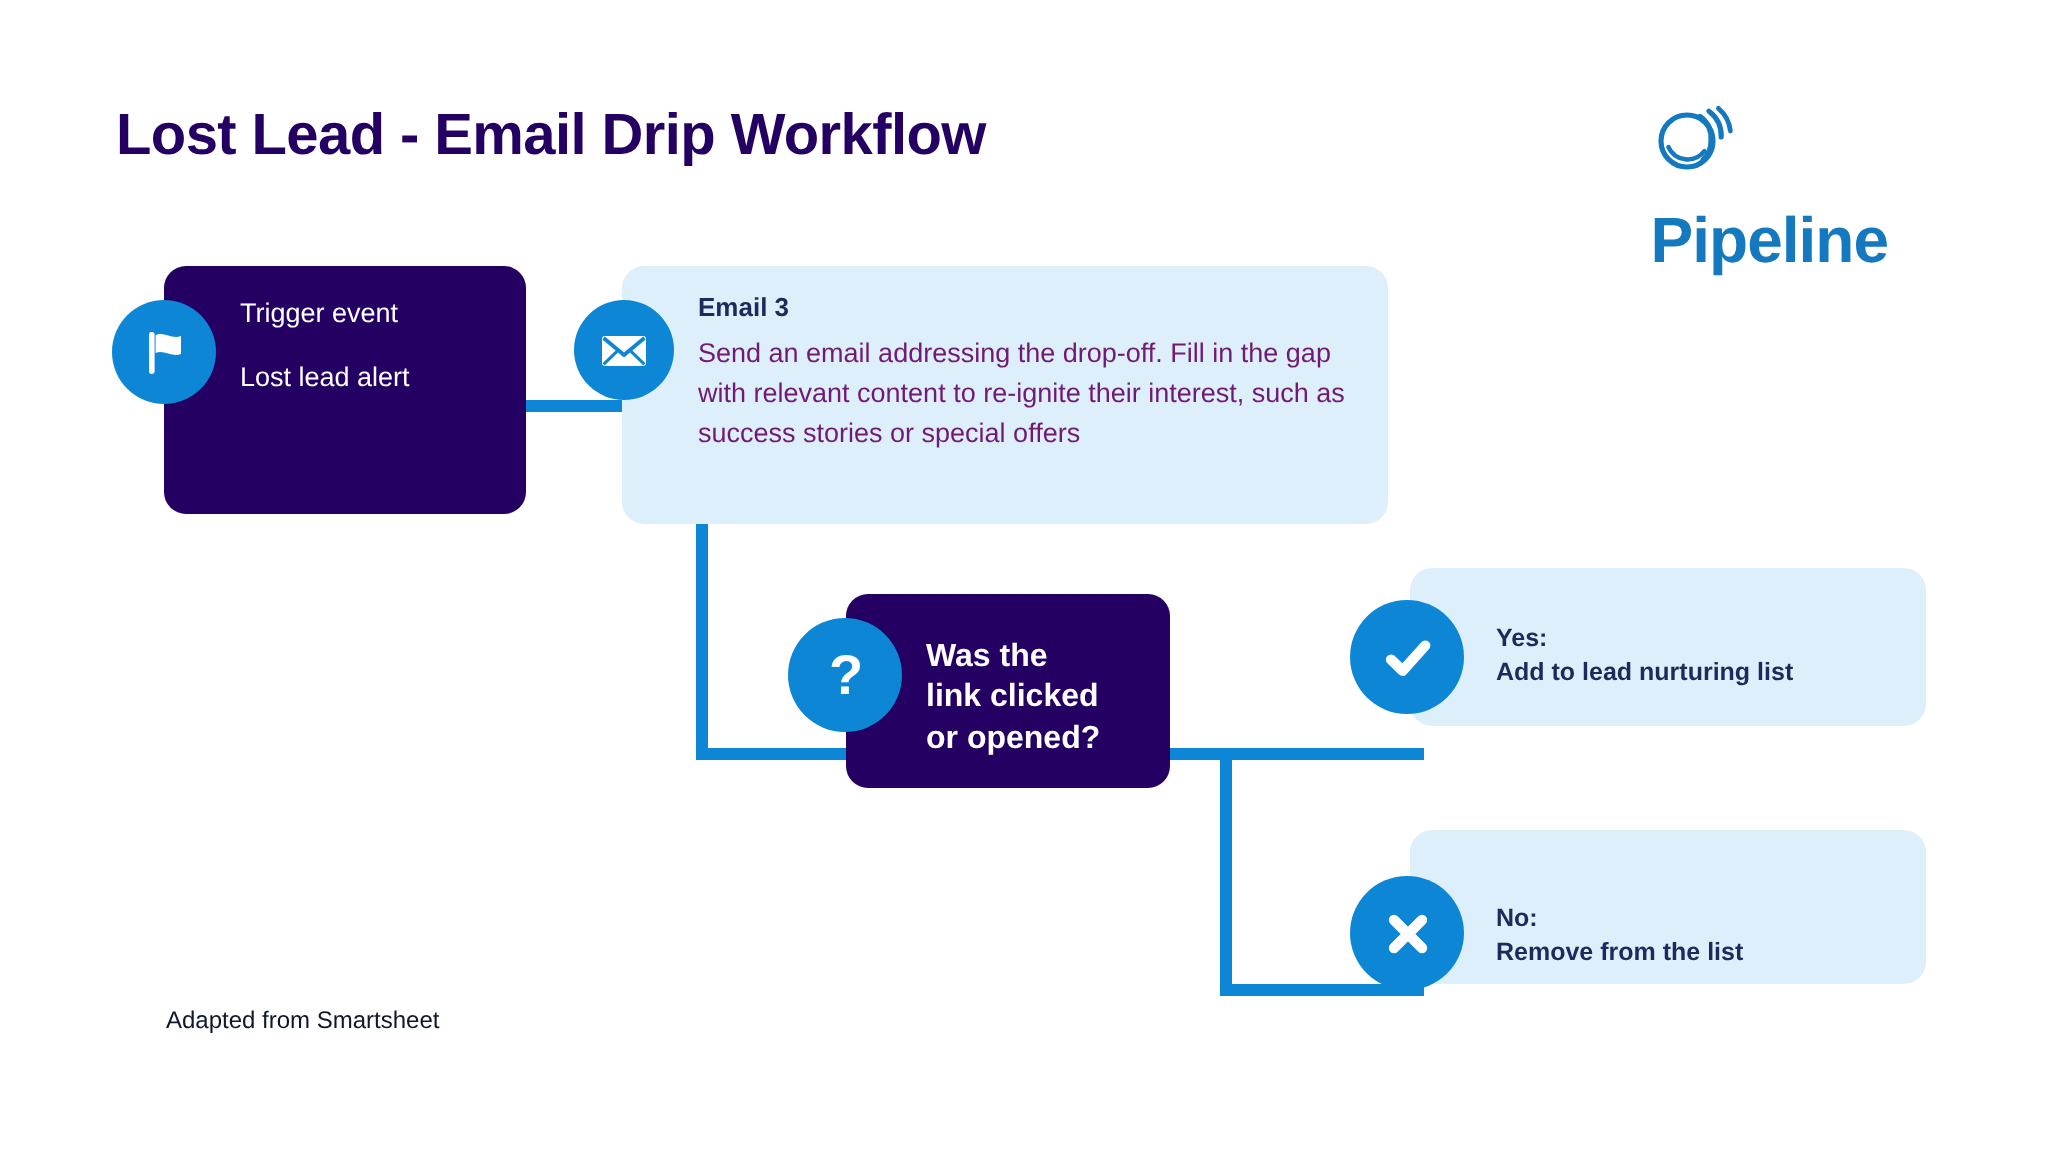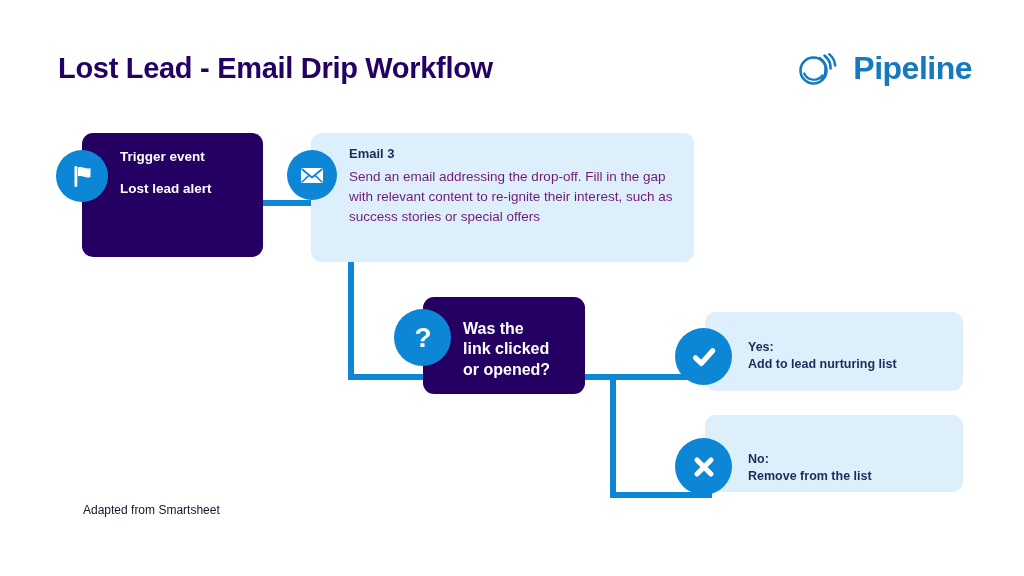--- a/index.html
+++ b/index.html
@@ -26,25 +26,26 @@
     left: 58px;
     top: 52px;
     font-size: 29px;
     font-weight: bold;
     color: #250063;
     letter-spacing: -0.3px;
     white-space: nowrap;
   }
   #brand-logo {
     position: absolute;
-    right: 52px;
+    right: 80px;
     top: 46px;
     display: flex;
-    align-items: center;
+    align-items: flex-start;
     gap: 14px;
+    flex-direction: column;
   }
   #brand-logo .logo-mark {
     width: 44px;
     height: 44px;
     display: block;
   }
   #brand-logo .logo-word {
     font-size: 32px;
     font-weight: bold;
     color: #1479bf;
@@ -100,21 +101,21 @@
     width: 52px;
     height: 52px;
   }
   #node-trigger .trigger-text {
     position: absolute;
     left: 38px;
     top: 16px;
     width: 135px;
     color: #ffffff;
     font-size: 13.5px;
-    font-weight: bold;
+    font-weight: normal;
     line-height: 1.25;
   }
   #node-trigger .trigger-text .line2 { margin-top: 15px; }
 
   
   #node-email {
     left: 311px;
     top: 133px;
     width: 383px;
     height: 129px;
@@ -165,21 +166,21 @@
     font-size: 16px;
     font-weight: bold;
     line-height: 1.28;
   }
 
   
   .node-outcome {
     left: 705px;
     width: 258px;
   }
-  #node-yes { top: 312px; height: 79px; }
+  #node-yes { top: 284px; height: 79px; }
   #node-no  { top: 415px; height: 77px; }
   .node-outcome .badge {
     left: -30px;
     width: 57px;
     height: 57px;
   }
   #node-yes .badge { top: 16px; }
   #node-no  .badge { top: 23px; }
   .node-outcome .outcome-text {
     position: absolute;

